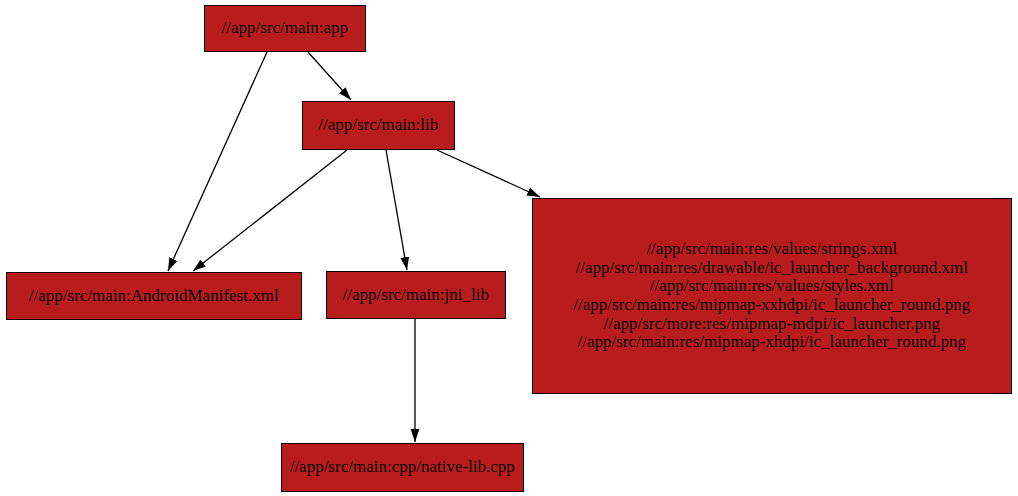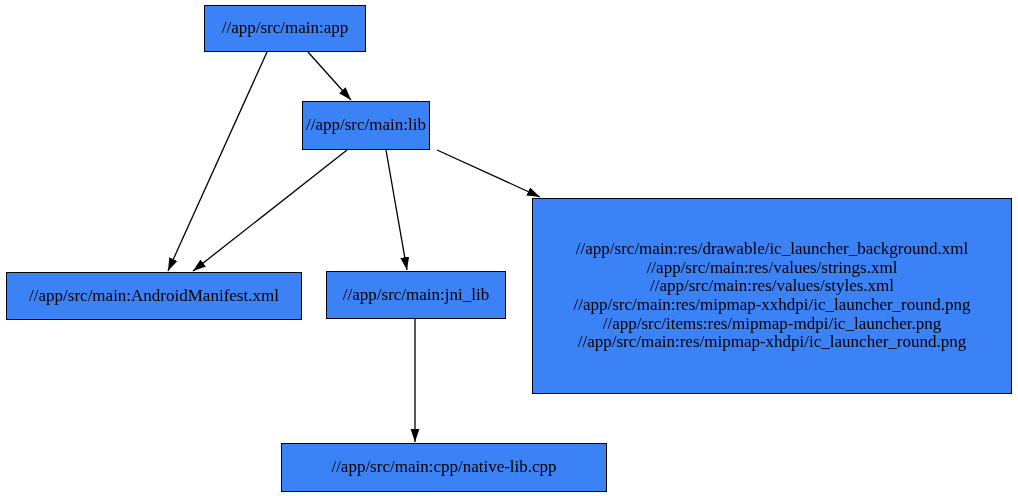--- a/index.html
+++ b/index.html
@@ -24,36 +24,36 @@
     height: 496px;
   }
   .edges line {
     stroke: #000000;
     stroke-width: 1.3;
   }
   .node {
     position: absolute;
     box-sizing: border-box;
     border: 1.5px solid #000000;
-    background: #3b82f6;
+    background: #b91c1c;
     display: flex;
     align-items: center;
     justify-content: center;
     text-align: right;
     font-size: 17px;
     line-height: 18.7px;
     white-space: nowrap;
   }
   .node-app            { left: 204px; top: 5px;   width: 162px; height: 47px; }
-  .node-lib            { left: 302px; top: 101px; width: 128px; height: 49px; }
+  .node-lib            { left: 302px; top: 101px; width: 153px; height: 49px; }
   .node-androidmanifest{ left: 6px;   top: 272px; width: 296px; height: 48px; }
   .node-jni-lib        { left: 326px; top: 271px; width: 180px; height: 48px; }
   .node-res-files      { left: 532px; top: 198px; width: 480px; height: 196px;
                          flex-direction: column; }
-  .node-native-lib-cpp { left: 281px; top: 443px; width: 326px; height: 49px; }
+  .node-native-lib-cpp { left: 281px; top: 443px; width: 243px; height: 49px; }
   .res-line {
     display: block;
   }
 </style>
 </head>
 <body>
 
 <div class="canvas">
 
   <svg class="edges" width="1018" height="496" viewBox="0 0 1018 496" xmlns="http://www.w3.org/2000/svg">
@@ -80,25 +80,25 @@
 
   <div class="node node-jni-lib">
     <span>//app/src/main:jni_lib</span>
   </div>
 
   <div class="node node-androidmanifest">
     <span>//app/src/main:AndroidManifest.xml</span>
   </div>
 
   <div class="node node-res-files">
+    <span class="res-line">//app/src/main:res/values/strings.xml</span>
     <span class="res-line">//app/src/main:res/drawable/ic_launcher_background.xml</span>
-    <span class="res-line">//app/src/main:res/values/strings.xml</span>
     <span class="res-line">//app/src/main:res/values/styles.xml</span>
     <span class="res-line">//app/src/main:res/mipmap-xxhdpi/ic_launcher_round.png</span>
-    <span class="res-line">//app/src/items:res/mipmap-mdpi/ic_launcher.png</span>
+    <span class="res-line">//app/src/more:res/mipmap-mdpi/ic_launcher.png</span>
     <span class="res-line">//app/src/main:res/mipmap-xhdpi/ic_launcher_round.png</span>
   </div>
 
   <div class="node node-native-lib-cpp">
     <span>//app/src/main:cpp/native-lib.cpp</span>
   </div>
 
 </div>
 
 </body></html>

